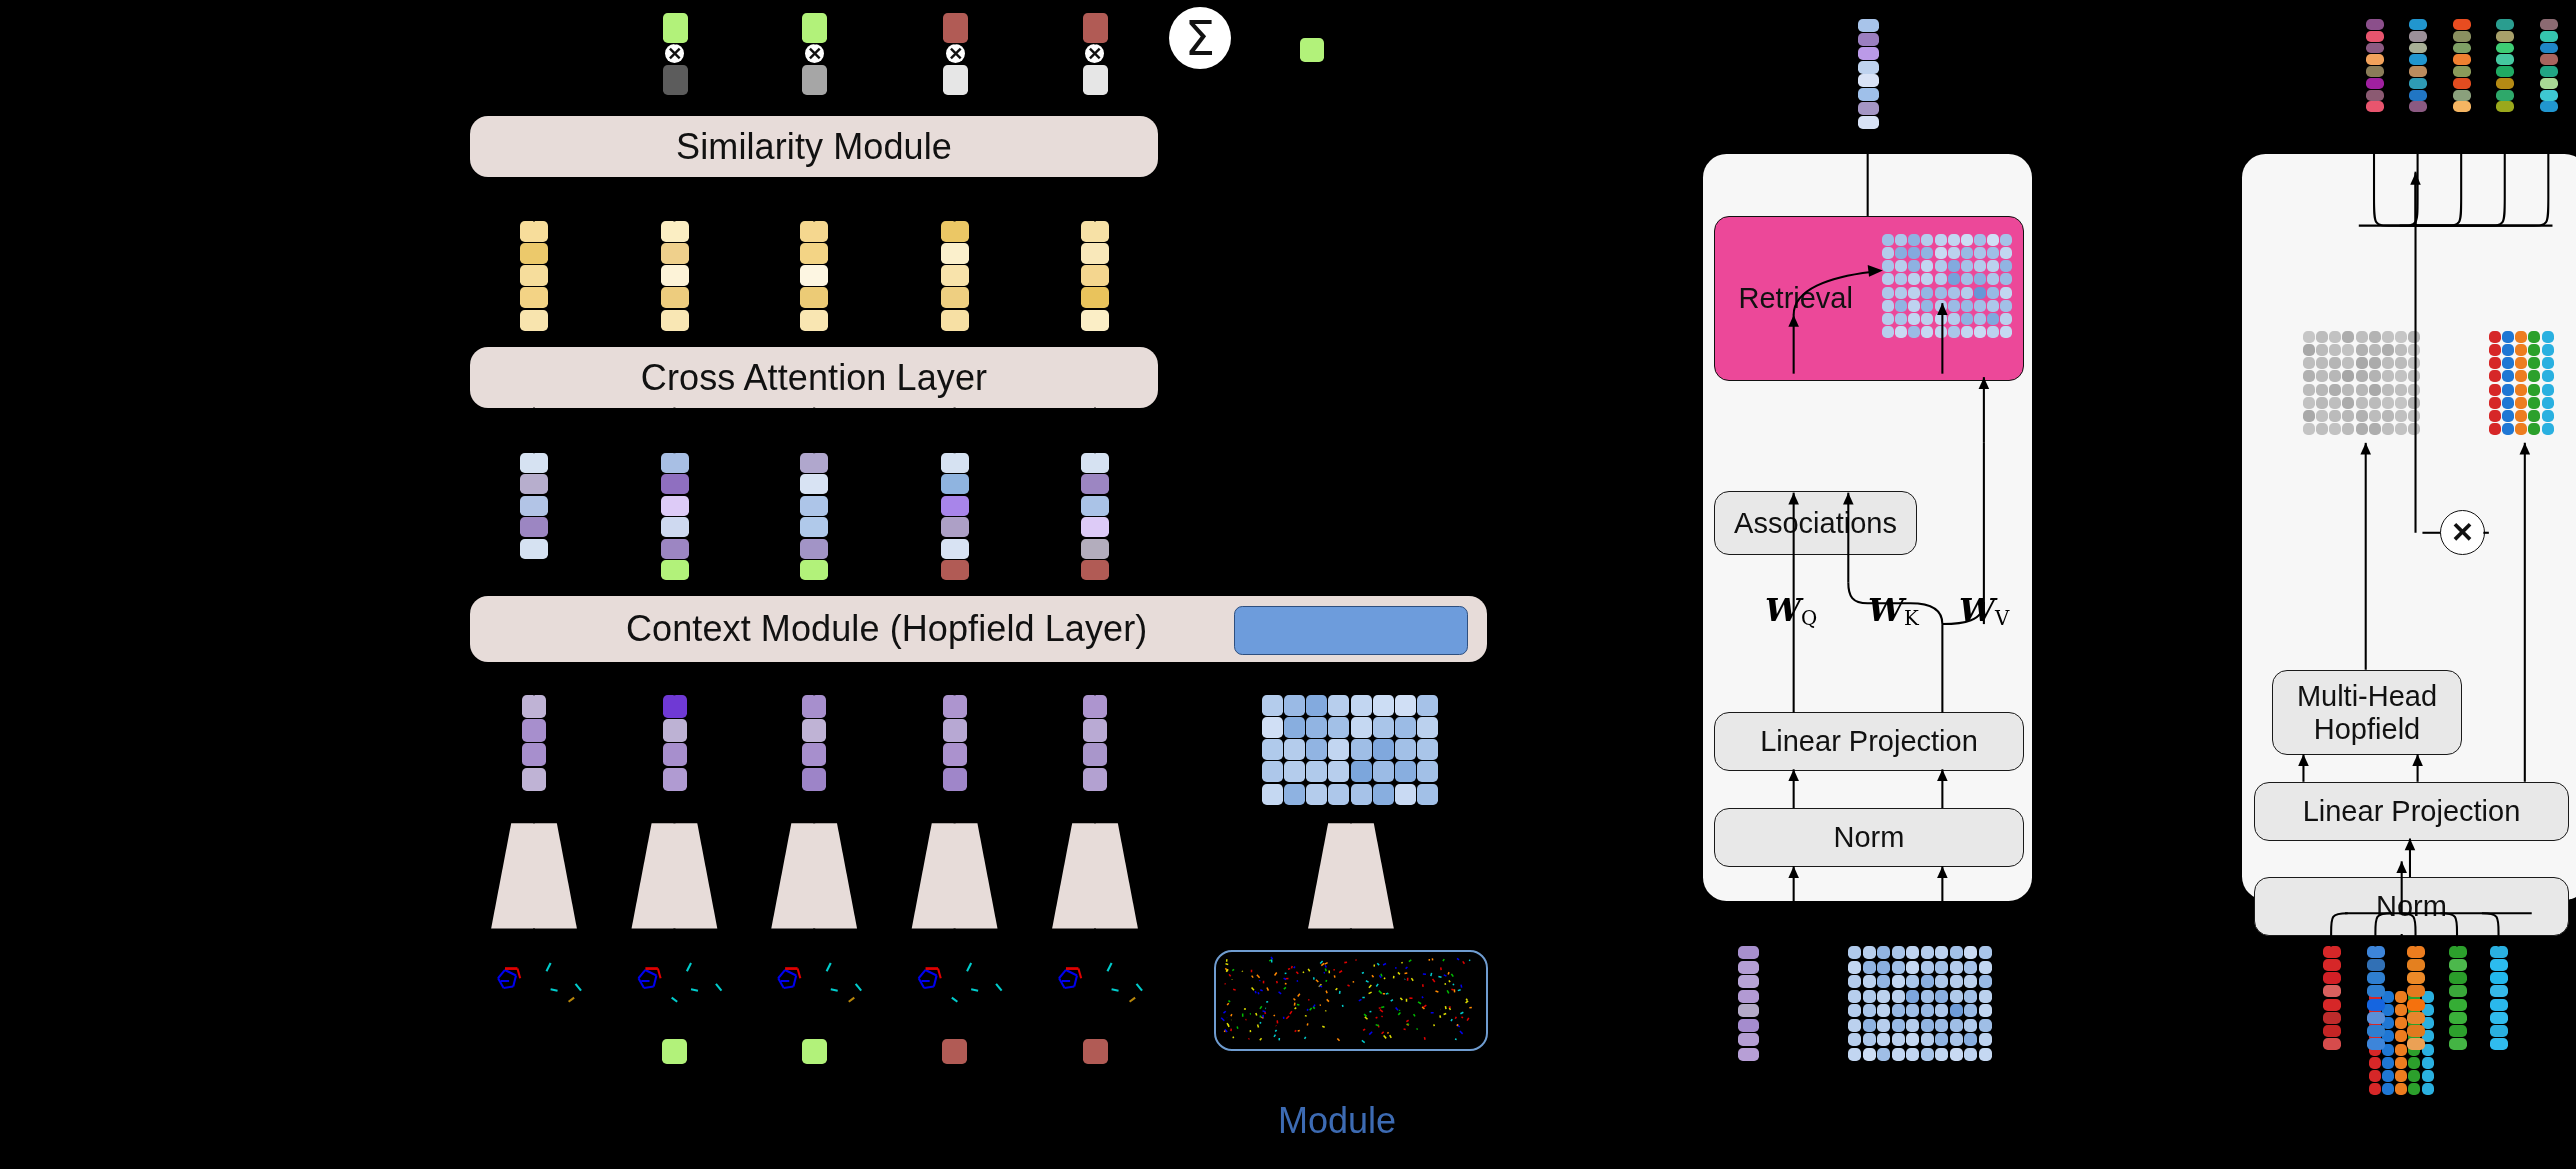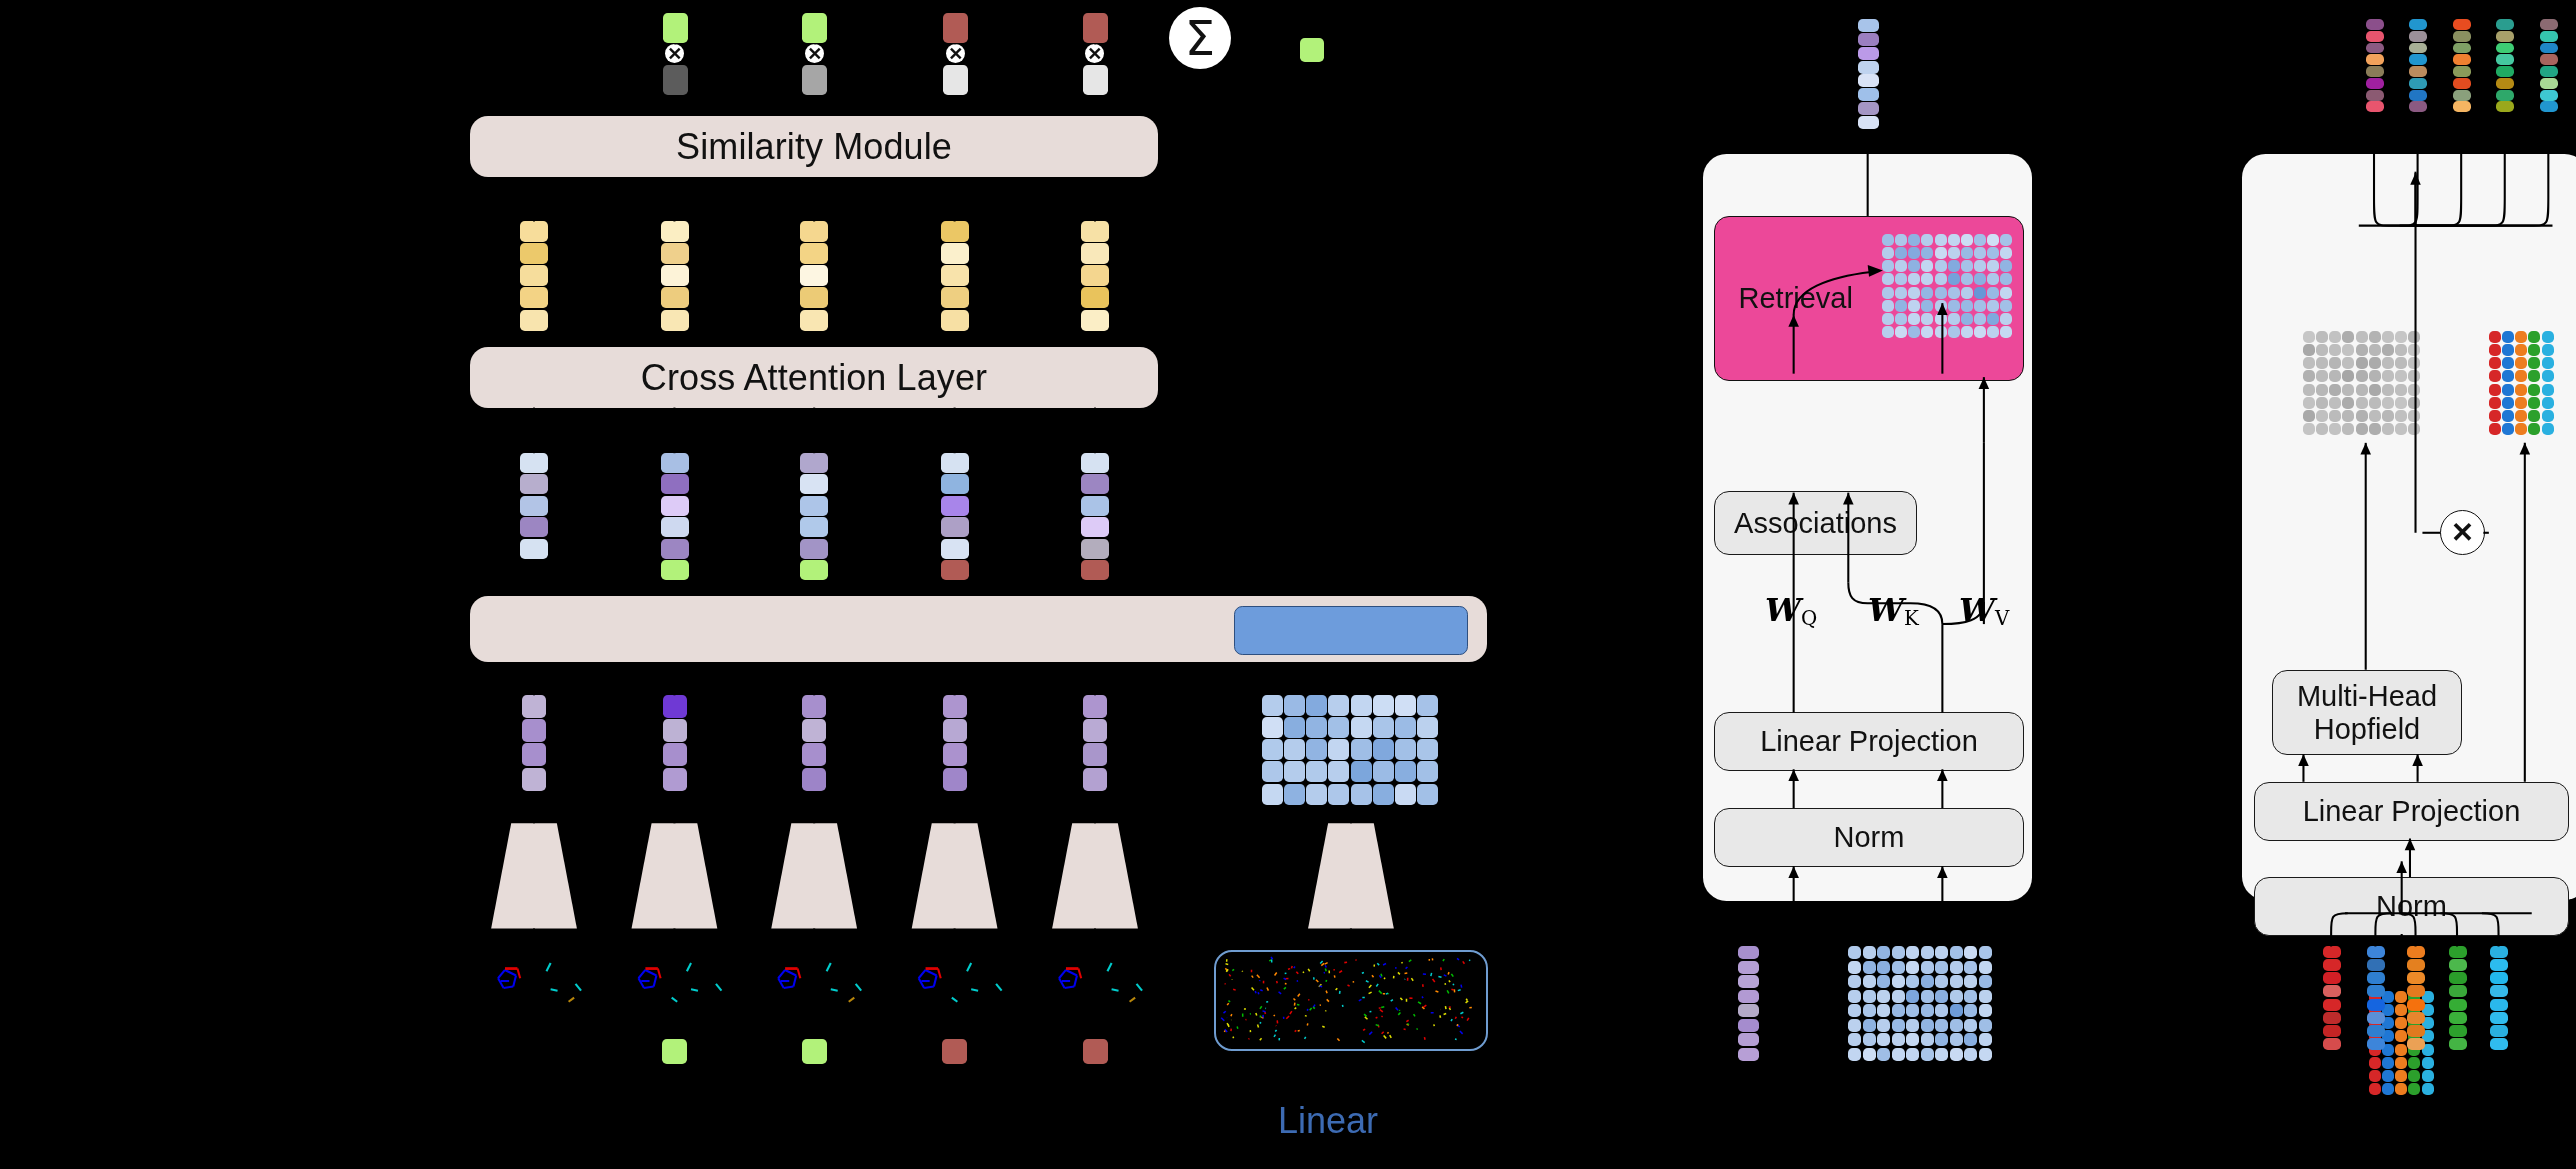--- a/index.html
+++ b/index.html
@@ -79,20 +79,21 @@
 
 <div class="module abs" id="mod-sim" style="left:470px;top:116px;width:688px;height:61px;">
   <span class="mtext">Similarity Module</span>
 </div>
 
 <div class="module abs" id="mod-ca" style="left:470px;top:347px;width:688px;height:61px;">
   <span class="mtext">Cross Attention Layer</span>
 </div>
 
 <div class="module abs" id="mod-ctx" style="left:470px;top:596px;width:1017px;height:66px;justify-content:flex-start;">
+  <span class="mtext" style="margin-left:156px;">Context Module (Hopfield Layer)</span>
   <div id="ctx-chip" style="position: absolute; right: 19.4px; top: 9.7px; width: 232px; height: 47px; border-radius: 8.3px; border: 1.4px solid rgb(46, 79, 127); background: rgb(109, 156, 220);"></div>
 </div>
 
 <div class="abs" id="sim-vecs">
     <div class="vec" style="left: 520px; top: 221px; width: 28px; height: 111px;">
       <div class="cell" style="left: 0px; top: 0px; width: 28px; height: 21px; background: rgb(247, 221, 155);"></div>
       <div class="cell" style="left: 0px; top: 22px; width: 28px; height: 21px; background: rgb(236, 201, 107);"></div>
       <div class="cell" style="left: 0px; top: 44px; width: 28px; height: 21px; background: rgb(246, 221, 156);"></div>
       <div class="cell" style="left: 0px; top: 66px; width: 28px; height: 21px; background: rgb(243, 211, 133);"></div>
       <div class="cell" style="left: 0px; top: 89px; width: 28px; height: 21px; background: rgb(248, 228, 174);"></div>
@@ -561,21 +562,21 @@
       <line x1="317.0344202661581" y1="56.3247376139625" x2="321.2038883968944" y2="57.77842853916036" stroke="#ff8800" stroke-width="2.2"></line>
       <line x1="347.088509826488" y1="93.52516926188036" x2="345.70307849658184" y2="96.35441889820686" stroke="#e00000" stroke-width="2.2"></line>
       <line x1="163.15484880944678" y1="71.58230567064675" x2="159.89028909272156" y2="68.33619869845302" stroke="#ff8800" stroke-width="2.2"></line>
       <line x1="310.35759286040775" y1="34.68928744643563" x2="311.40688482338373" y2="30.20610369559654" stroke="#00cccc" stroke-width="2.2"></line>
       <line x1="156.95126628864637" y1="108.58128143913564" x2="153.54640178817863" y2="107.2058311005062" stroke="#dddd00" stroke-width="2.2"></line>
       <line x1="66.07316565146357" y1="78.37332100200365" x2="63.4256257963948" y2="82.06411321641826" stroke="#00bb00" stroke-width="2.2"></line>
       <line x1="153.3149309947912" y1="50.03903771875048" x2="149.2182226081386" y2="48.896056790785224" stroke="#0000ee" stroke-width="2.2"></line>
       <line x1="183.3524457220292" y1="79.18782579276376" x2="182.7061921606719" y2="76.38143427526848" stroke="#00cccc" stroke-width="2.2"></line>
     </svg>
 </div>
-<div class="ctxlabel" style="left:1278px;top:1100px;">Linear</div>
+<div class="ctxlabel" style="left:1278px;top:1100px;">Module</div>
 
 <div class="panel abs" style="left:1703px;top:154px;width:329px;height:747px;"></div>
 
 <div class="gbox soft abs" style="left:1714px;top:216px;width:308px;height:163px;justify-content:flex-start;">
   <span style="margin-left:23.5px;">Retrieval</span>
 </div>
 <div class="abs" id="retr-mat" style="left:1882px;top:234px;">
     <div style="position: absolute; left: 0px; top: 0px; width: 131px; height: 105px;">
       <div class="cell" style="left: 0px; top: 0px; width: 11.8px; height: 11.8px; background: rgb(159, 190, 230);"></div>
       <div class="cell" style="left: 13px; top: 0px; width: 11.8px; height: 11.8px; background: rgb(173, 199, 234);"></div>

